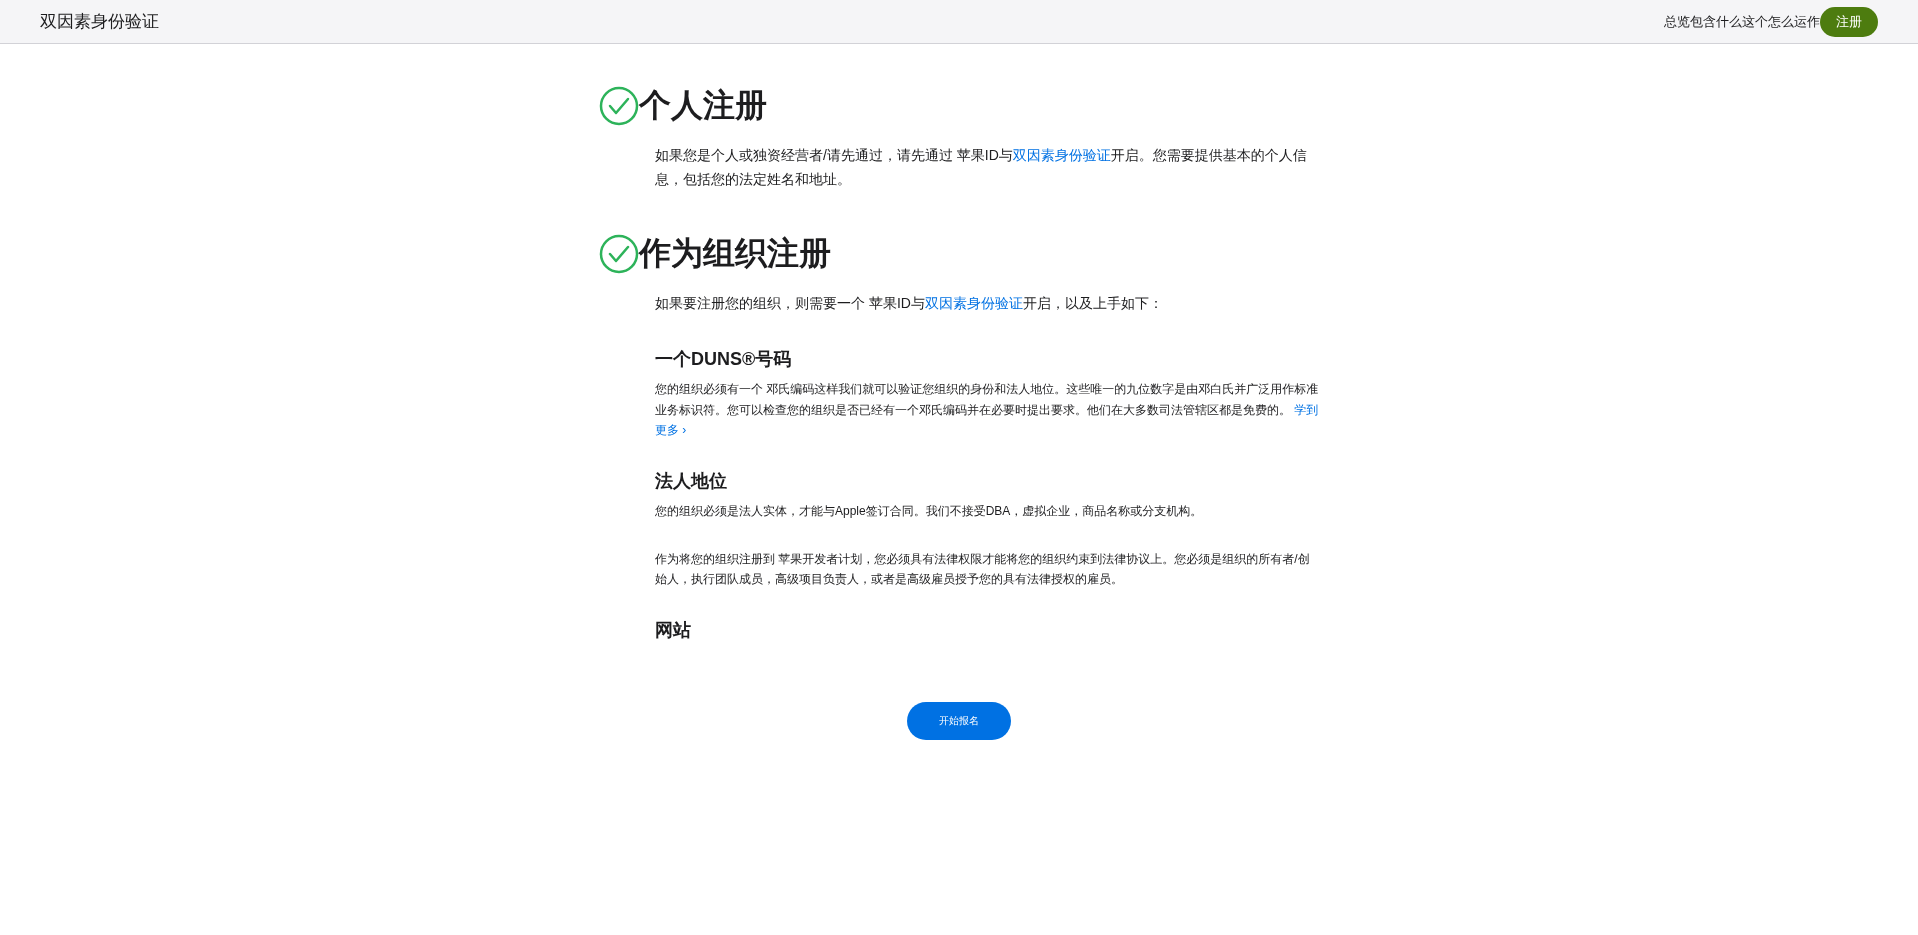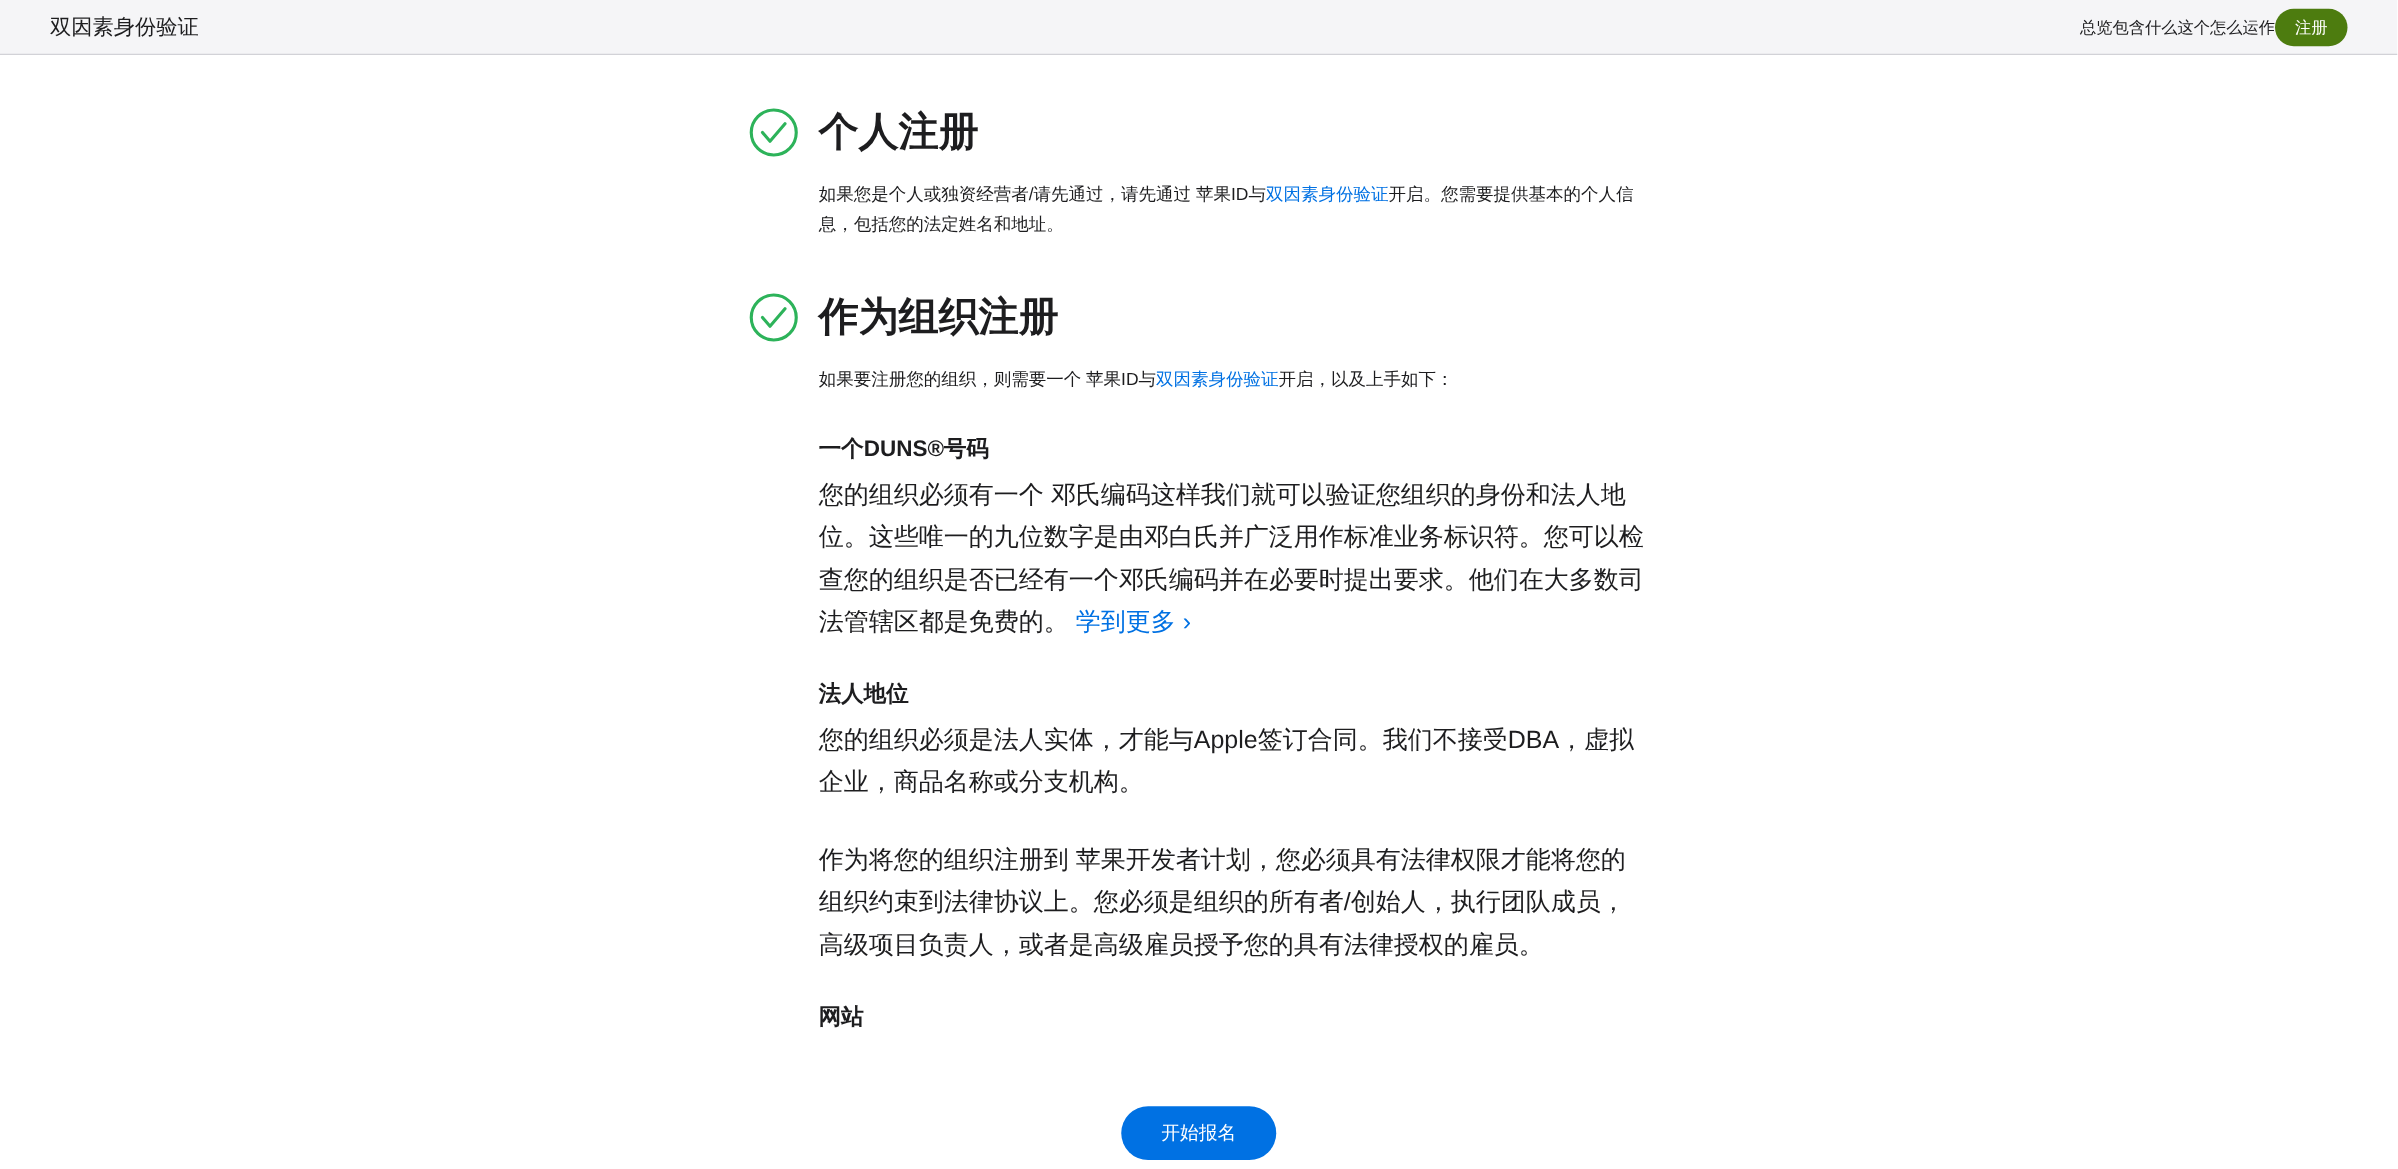--- a/index.html
+++ b/index.html
@@ -62,21 +62,20 @@
     .main-content {
       max-width: 760px;
       margin: 0 auto;
       padding: 40px 20px 60px 20px;
     }
 
     
     .section-header {
       display: flex;
       align-items: center;
-      gap: 16px;
       margin-bottom: 16px;
     }
 
     .check-icon {
       width: 40px;
       height: 40px;
       flex-shrink: 0;
     }
 
     .section-title {
@@ -105,21 +104,21 @@
     }
 
     .subsection-title {
       font-size: 18px;
       font-weight: 700;
       color: #1d1d1f;
       margin-bottom: 8px;
     }
 
     .subsection-desc {
-      font-size: 20px;
+      font-size: 12px;
       line-height: 1.7;
       color: #1d1d1f;
     }
 
     
     .personal-section {
       margin-bottom: 40px;
     }
 
     
@@ -132,21 +131,21 @@
       text-align: center;
       margin-top: 60px;
     }
 
     .start-btn {
       background: #0071e3;
       color: #ffffff;
       border: none;
       border-radius: 980px;
       padding: 12px 32px;
-      font-size: 15px;
+      font-size: 10px;
       cursor: pointer;
       font-family: Liberation Mono, monospace;
     }
   </style>
 </head>
 <body>
 
 <header class="header">
   <span class="header-title">双因素身份验证</span>
   <nav class="header-nav">

